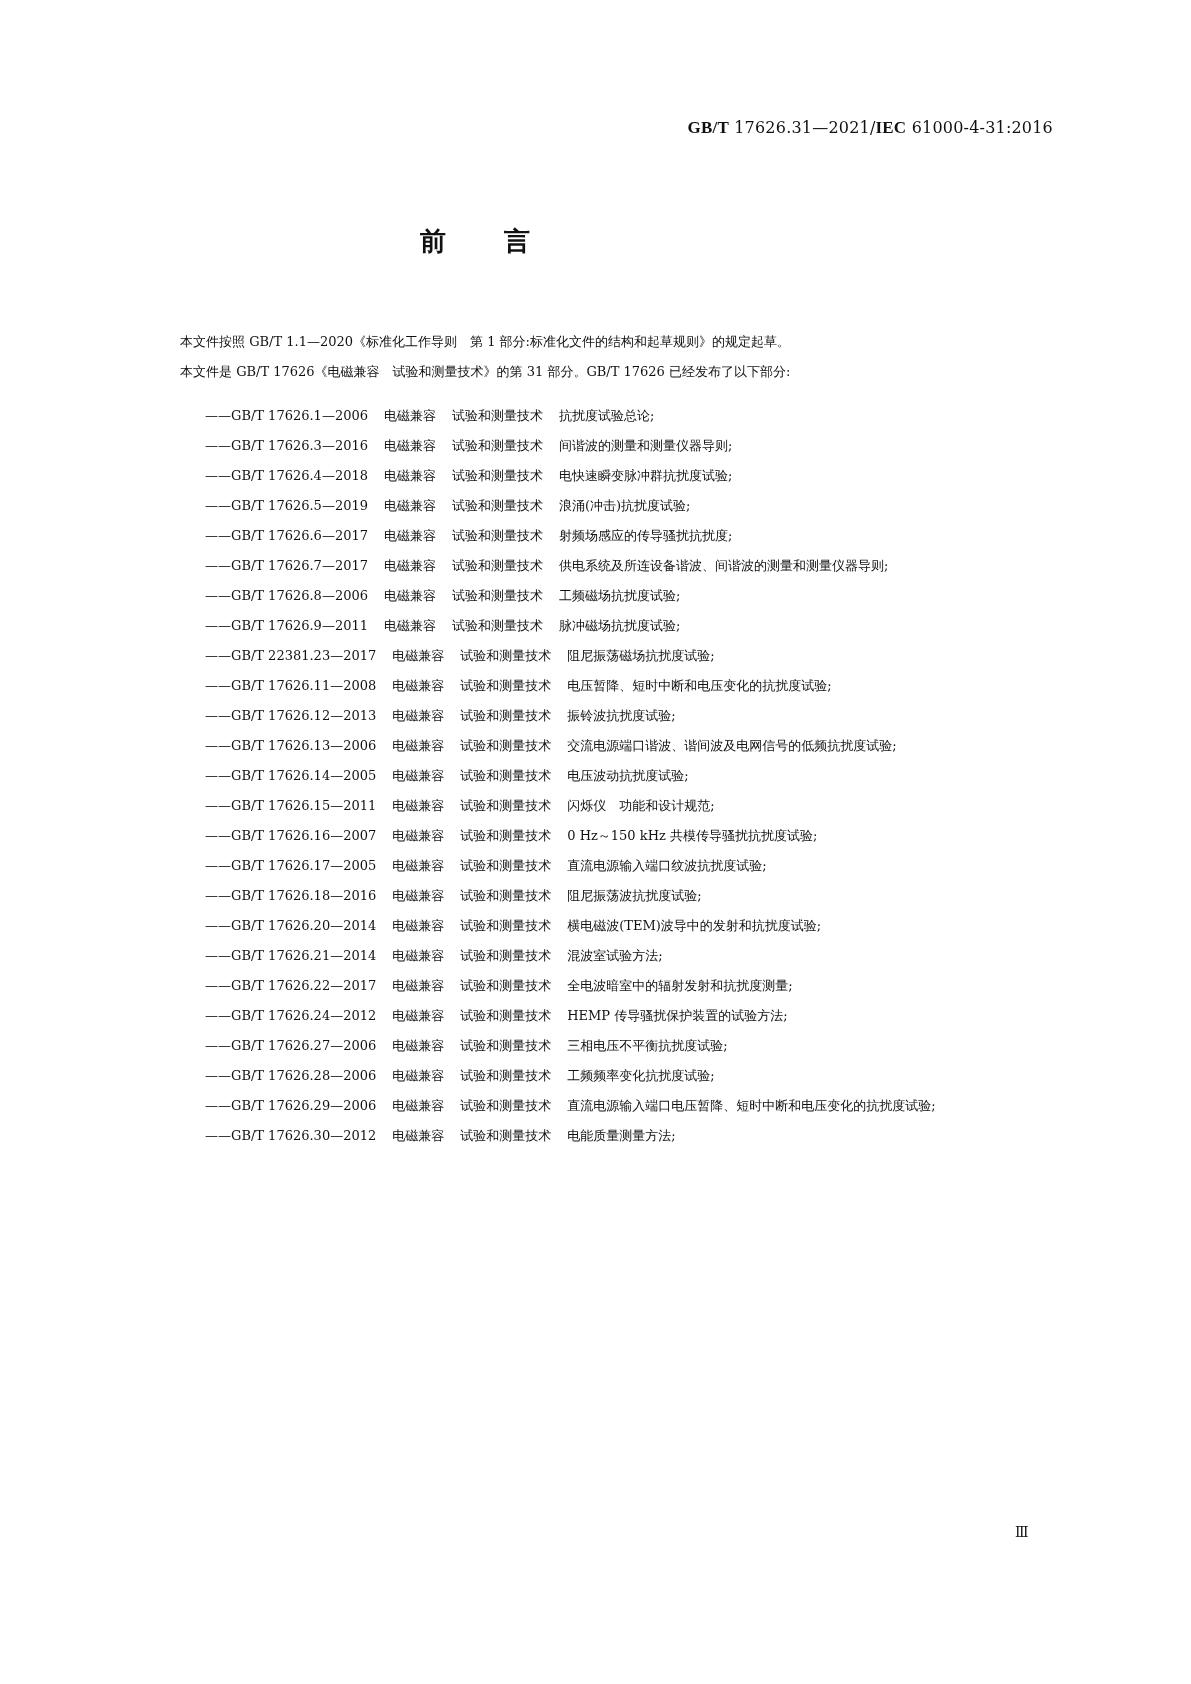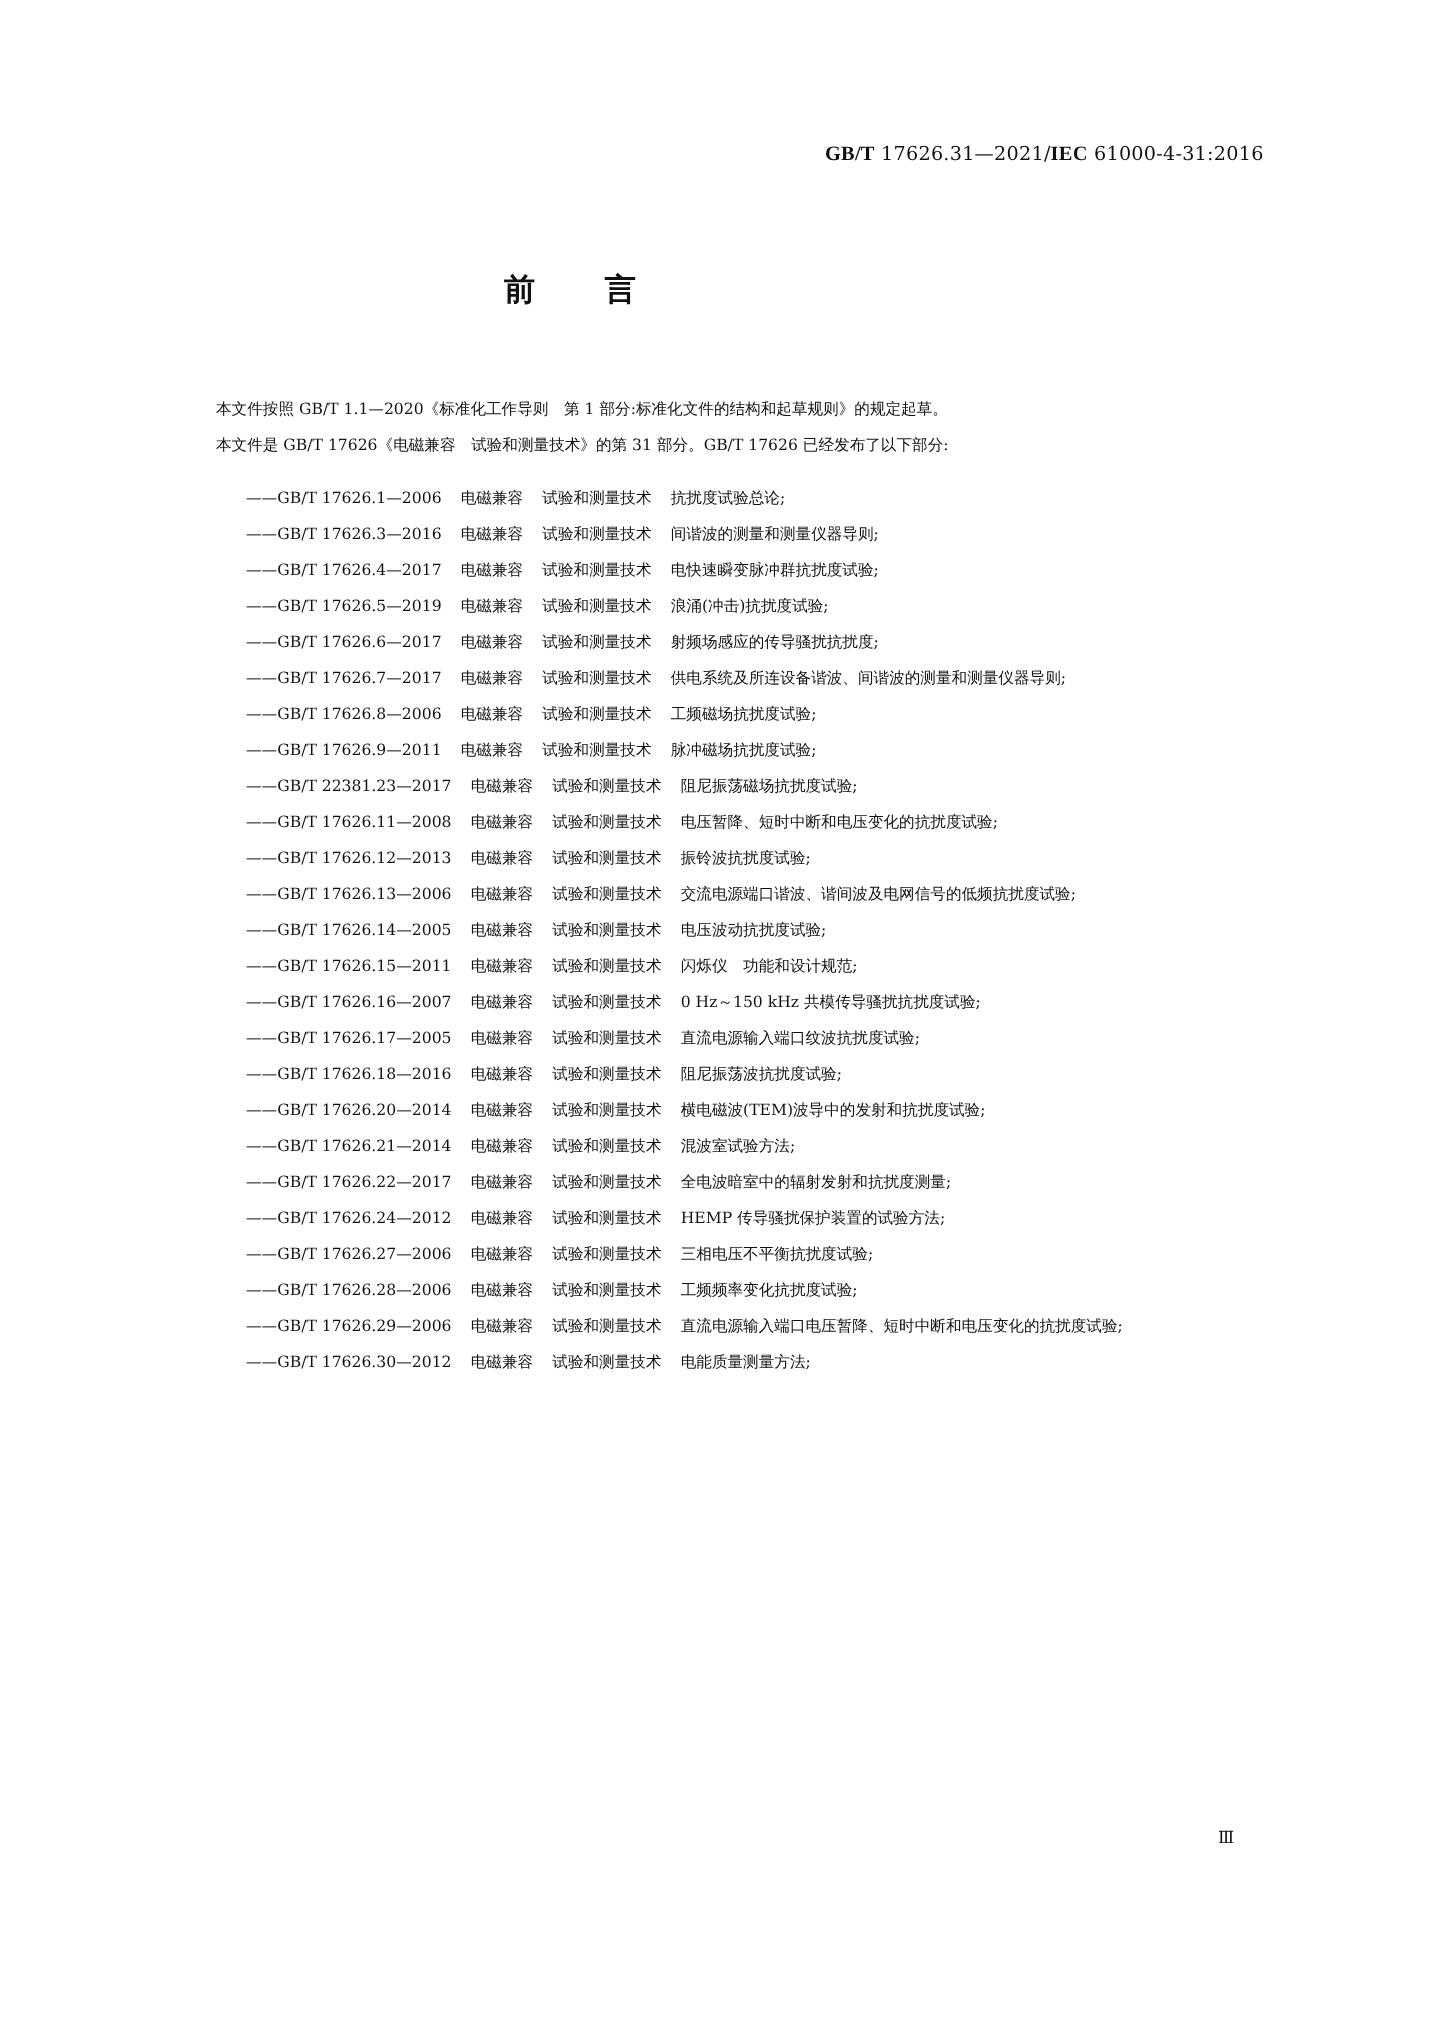--- a/index.html
+++ b/index.html
@@ -32,21 +32,21 @@
 <div class="title">
   <span>前</span><span class="gap"></span><span>言</span>
 </div>
 
 <div class="body">
   <p class="para">本文件按照 GB/T 1.1—2020《标准化工作导则　第 1 部分:标准化文件的结构和起草规则》的规定起草。</p>
   <p class="para">本文件是 GB/T 17626《电磁兼容　试验和测量技术》的第 31 部分。GB/T 17626 已经发布了以下部分:</p>
   <ul class="list" id="parts-list">
       <li class="item"><span class="dash">——</span><span class="code">GB/T 17626.1—2006</span><span class="sp"></span><span class="cat">电磁兼容</span><span class="sp"></span><span class="sub">试验和测量技术</span><span class="sp"></span><span class="name">抗扰度试验总论;</span></li>
       <li class="item"><span class="dash">——</span><span class="code">GB/T 17626.3—2016</span><span class="sp"></span><span class="cat">电磁兼容</span><span class="sp"></span><span class="sub">试验和测量技术</span><span class="sp"></span><span class="name">间谐波的测量和测量仪器导则;</span></li>
-      <li class="item"><span class="dash">——</span><span class="code">GB/T 17626.4—2017</span><span class="sp"></span><span class="cat">电磁兼容</span><span class="sp"></span><span class="sub">试验和测量技术</span><span class="sp"></span><span class="name">电快速瞬变脉冲群抗扰度试验;</span></li>
+      <li class="item"><span class="dash">——</span><span class="code">GB/T 17626.4—2018</span><span class="sp"></span><span class="cat">电磁兼容</span><span class="sp"></span><span class="sub">试验和测量技术</span><span class="sp"></span><span class="name">电快速瞬变脉冲群抗扰度试验;</span></li>
       <li class="item"><span class="dash">——</span><span class="code">GB/T 17626.5—2019</span><span class="sp"></span><span class="cat">电磁兼容</span><span class="sp"></span><span class="sub">试验和测量技术</span><span class="sp"></span><span class="name">浪涌(冲击)抗扰度试验;</span></li>
       <li class="item"><span class="dash">——</span><span class="code">GB/T 17626.6—2017</span><span class="sp"></span><span class="cat">电磁兼容</span><span class="sp"></span><span class="sub">试验和测量技术</span><span class="sp"></span><span class="name">射频场感应的传导骚扰抗扰度;</span></li>
       <li class="item"><span class="dash">——</span><span class="code">GB/T 17626.7—2017</span><span class="sp"></span><span class="cat">电磁兼容</span><span class="sp"></span><span class="sub">试验和测量技术</span><span class="sp"></span><span class="name">供电系统及所连设备谐波、间谐波的测量和测量仪器导则;</span></li>
       <li class="item"><span class="dash">——</span><span class="code">GB/T 17626.8—2006</span><span class="sp"></span><span class="cat">电磁兼容</span><span class="sp"></span><span class="sub">试验和测量技术</span><span class="sp"></span><span class="name">工频磁场抗扰度试验;</span></li>
       <li class="item"><span class="dash">——</span><span class="code">GB/T 17626.9—2011</span><span class="sp"></span><span class="cat">电磁兼容</span><span class="sp"></span><span class="sub">试验和测量技术</span><span class="sp"></span><span class="name">脉冲磁场抗扰度试验;</span></li>
       <li class="item"><span class="dash">——</span><span class="code">GB/T 22381.23—2017</span><span class="sp"></span><span class="cat">电磁兼容</span><span class="sp"></span><span class="sub">试验和测量技术</span><span class="sp"></span><span class="name">阻尼振荡磁场抗扰度试验;</span></li>
       <li class="item"><span class="dash">——</span><span class="code">GB/T 17626.11—2008</span><span class="sp"></span><span class="cat">电磁兼容</span><span class="sp"></span><span class="sub">试验和测量技术</span><span class="sp"></span><span class="name">电压暂降、短时中断和电压变化的抗扰度试验;</span></li>
       <li class="item"><span class="dash">——</span><span class="code">GB/T 17626.12—2013</span><span class="sp"></span><span class="cat">电磁兼容</span><span class="sp"></span><span class="sub">试验和测量技术</span><span class="sp"></span><span class="name">振铃波抗扰度试验;</span></li>
       <li class="item"><span class="dash">——</span><span class="code">GB/T 17626.13—2006</span><span class="sp"></span><span class="cat">电磁兼容</span><span class="sp"></span><span class="sub">试验和测量技术</span><span class="sp"></span><span class="name">交流电源端口谐波、谐间波及电网信号的低频抗扰度试验;</span></li>
       <li class="item"><span class="dash">——</span><span class="code">GB/T 17626.14—2005</span><span class="sp"></span><span class="cat">电磁兼容</span><span class="sp"></span><span class="sub">试验和测量技术</span><span class="sp"></span><span class="name">电压波动抗扰度试验;</span></li>

